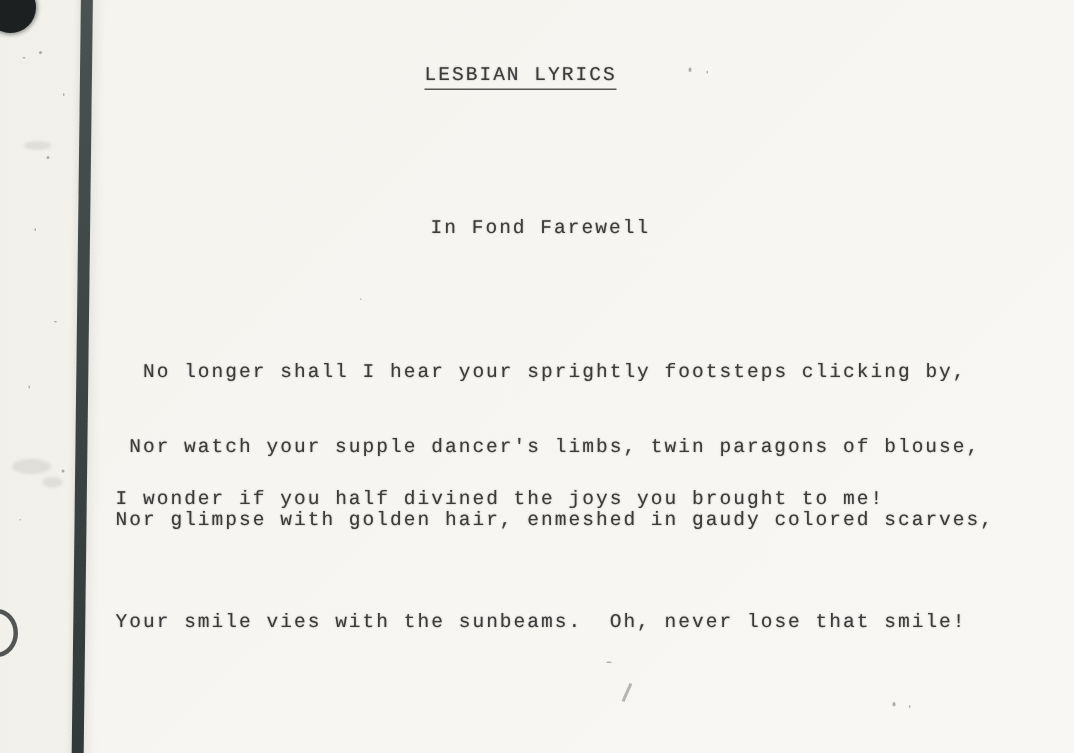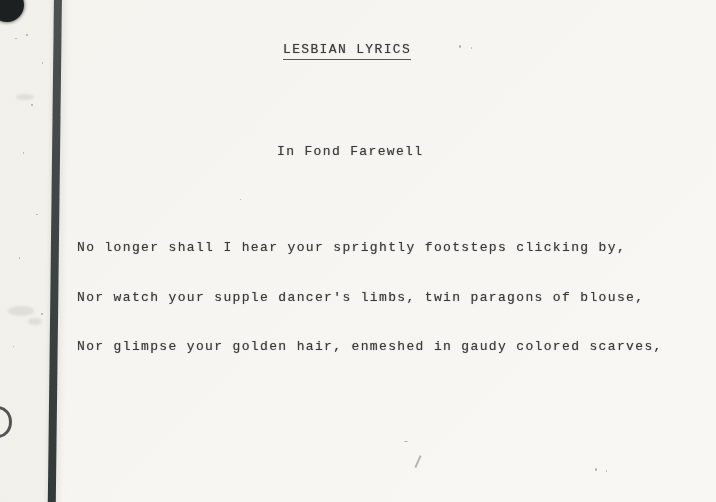--- a/index.html
+++ b/index.html
@@ -26,23 +26,23 @@
   
   .blob-mid{position:absolute;left:-16px;top:406px;width:22px;height:26px;
             border-radius:50%;border:3px solid #2a2e2e;opacity:.8;
             background:transparent;}
   .content{position:absolute;left:0;top:0;width:716px;height:502px;color:var(--ink);}
   .tw{font-size:13px;letter-spacing:1.35px;white-space:pre;
       text-shadow:0 0 1px rgba(59,59,59,0.55);}
   .title{position:absolute;left:283px;top:42px;line-height:15px;
          padding-bottom:2px;border-bottom:1.5px solid rgba(59,59,59,0.85);
          display:inline-block;}
-  .subtitle{position:absolute;left:277px;top:144px;line-height:16px;}
+  .subtitle{position:absolute;left:287px;top:144px;line-height:16px;}
   .stanza{position:absolute;left:77px;line-height:16.5px;}
-  .s1{top:207px;} .s2{top:292px;} .s3{top:374px;}
+  .s1{top:207px;text-align:center;} .s2{top:292px;} .s3{top:374px;}
   .line{white-space:pre;}
   
   .speck{position:absolute;background:rgba(85,85,85,0.45);border-radius:50%;}
   .smudge{position:absolute;background:rgba(110,110,110,0.14);border-radius:50%;
           filter:blur(1px);}
   .stroke{position:absolute;background:rgba(80,80,80,0.4);}
 </style>
 </head>
 <body>
 
@@ -54,27 +54,29 @@
   <div class="blob-mid"></div>
 
   <div class="content">
     <div class="title tw">LESBIAN LYRICS</div>
 
     <div class="subtitle tw">In Fond Farewell</div>
 
     <div class="stanza s1 tw">
       <div class="line">No longer shall I hear your sprightly footsteps clicking by,</div>
       <div class="line">Nor watch your supple dancer's limbs, twin paragons of blouse,</div>
-      <div class="line">Nor glimpse your golden hair, enmeshed in gaudy colored scarves,</div>
+      <div class="line">Nor glimpse with golden hair, enmeshed in gaudy colored scarves,</div>
     </div>
 
     <div class="stanza s2 tw">
+      <div class="line">I wonder if you half divined the joys you brought to me!</div>
     </div>
 
     <div class="stanza s3 tw">
+      <div class="line">Your smile vies with the sunbeams.  Oh, never lose that smile!</div>
       
       
     </div>
   </div>
 
   <div class="speck" style="left:459px;top:45px;width:2px;height:3px;"></div>
   <div class="speck" style="left:471px;top:47px;width:1px;height:2px;"></div>
   <div class="speck" style="left:26px;top:34px;width:2px;height:2px;"></div>
   <div class="speck" style="left:15px;top:38px;width:2px;height:1px;"></div>
   <div class="speck" style="left:42px;top:62px;width:1px;height:2px;"></div>

